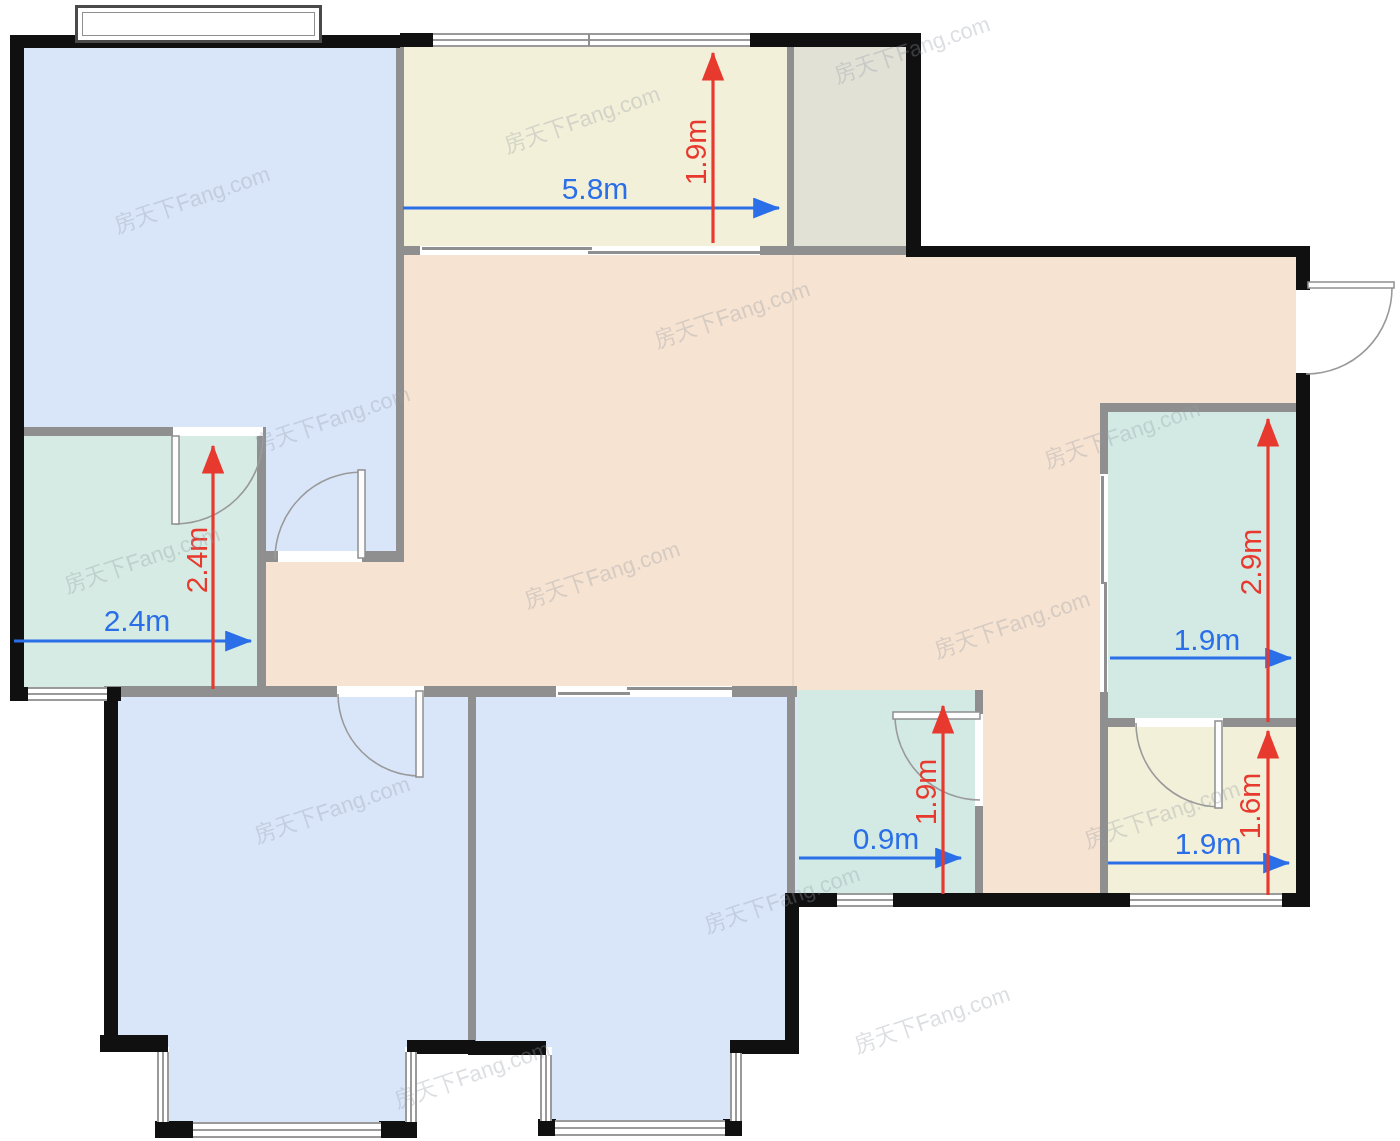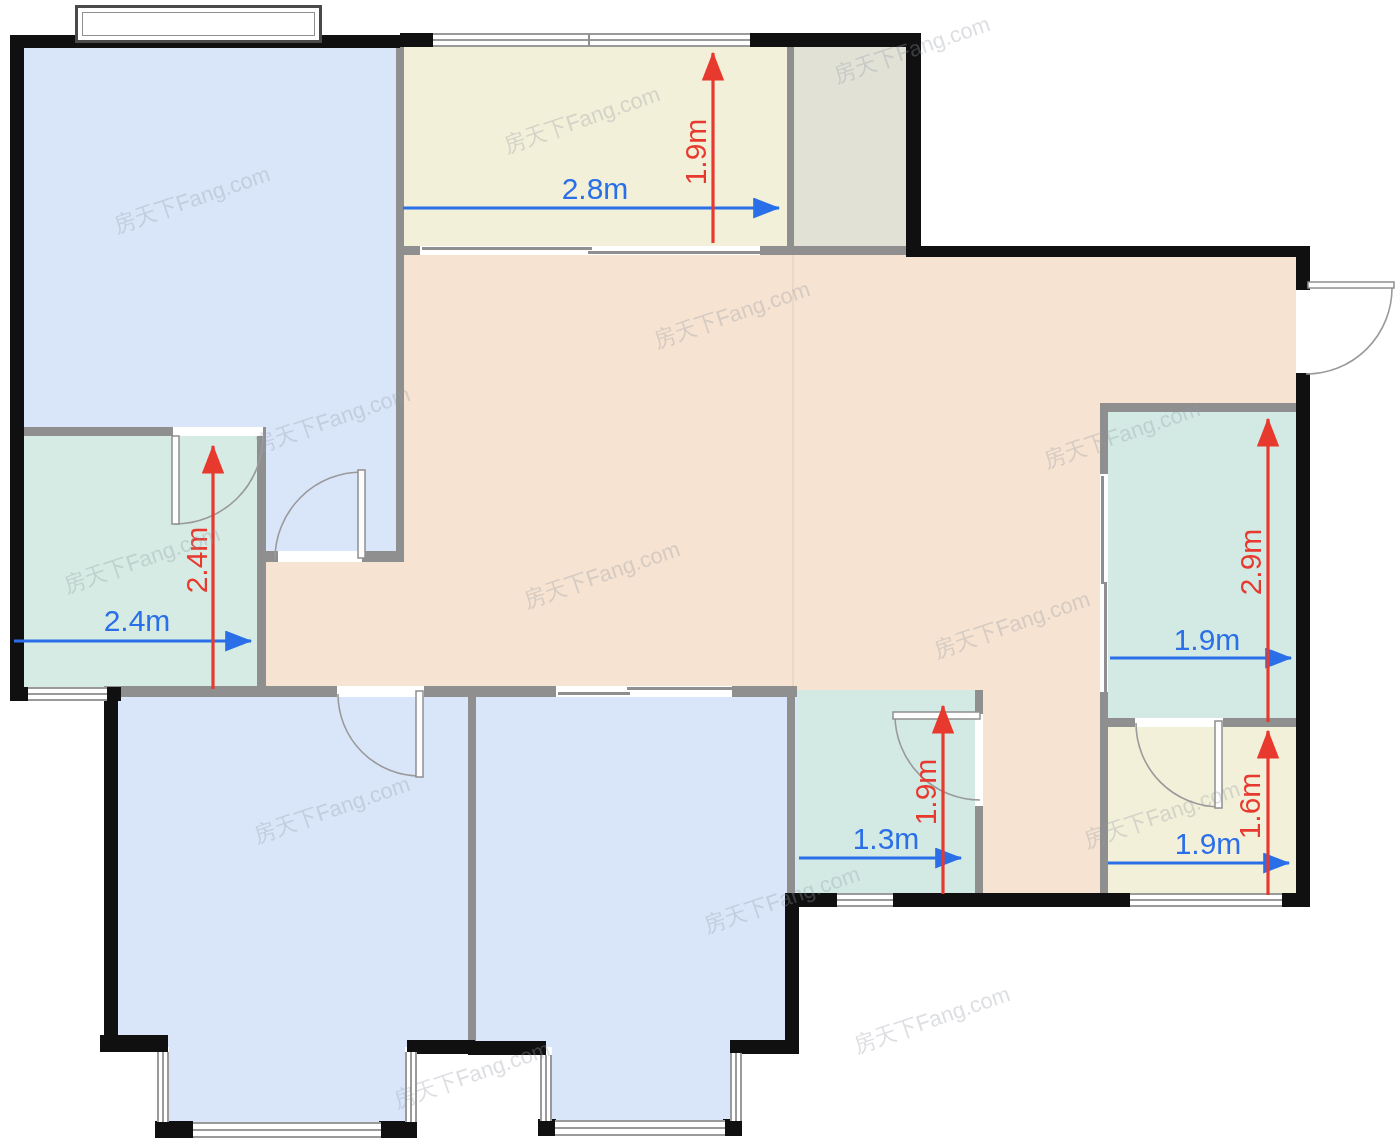--- a/index.html
+++ b/index.html
@@ -162,27 +162,27 @@
 
     <g stroke="#e8392f" stroke-width="3.2">
       <line x1="713" y1="243" x2="713" y2="53" marker-end="url(#mR)"></line>
       <line x1="213" y1="689" x2="213" y2="446" marker-end="url(#mR)"></line>
       <line x1="1268" y1="722" x2="1268" y2="419" marker-end="url(#mR)"></line>
       <line x1="943" y1="894" x2="943" y2="706" marker-end="url(#mR)"></line>
       <line x1="1268" y1="895" x2="1268" y2="731" marker-end="url(#mR)"></line>
     </g>
   </svg>
 
-  <div class="dimL blue" style="left:595px;top:189px;">2.8m</div>
+  <div class="dimL blue" style="left:595px;top:189px;">5.8m</div>
   <div class="dimL dimV red" style="left:696px;top:152px;">1.9m</div>
   <div class="dimL blue" style="left:137px;top:621px;">2.4m</div>
   <div class="dimL dimV red" style="left:197px;top:560px;">2.4m</div>
   <div class="dimL blue" style="left:1207px;top:640px;">1.9m</div>
   <div class="dimL dimV red" style="left:1251px;top:562px;">2.9m</div>
-  <div class="dimL blue" style="left:886px;top:839px;">1.3m</div>
+  <div class="dimL blue" style="left:886px;top:839px;">0.9m</div>
   <div class="dimL dimV red" style="left:926px;top:792px;">1.9m</div>
   <div class="dimL blue" style="left:1208px;top:844px;">1.9m</div>
   <div class="dimL dimV red" style="left:1250px;top:806px;">1.6m</div>
 
   <span class="wm" style="left:110px;top:185px;">房天下Fang.com</span>
   <span class="wm" style="left:500px;top:105px;">房天下Fang.com</span>
   <span class="wm" style="left:830px;top:35px;">房天下Fang.com</span>
   <span class="wm" style="left:250px;top:405px;">房天下Fang.com</span>
   <span class="wm" style="left:650px;top:300px;">房天下Fang.com</span>
   <span class="wm" style="left:1040px;top:420px;">房天下Fang.com</span>

